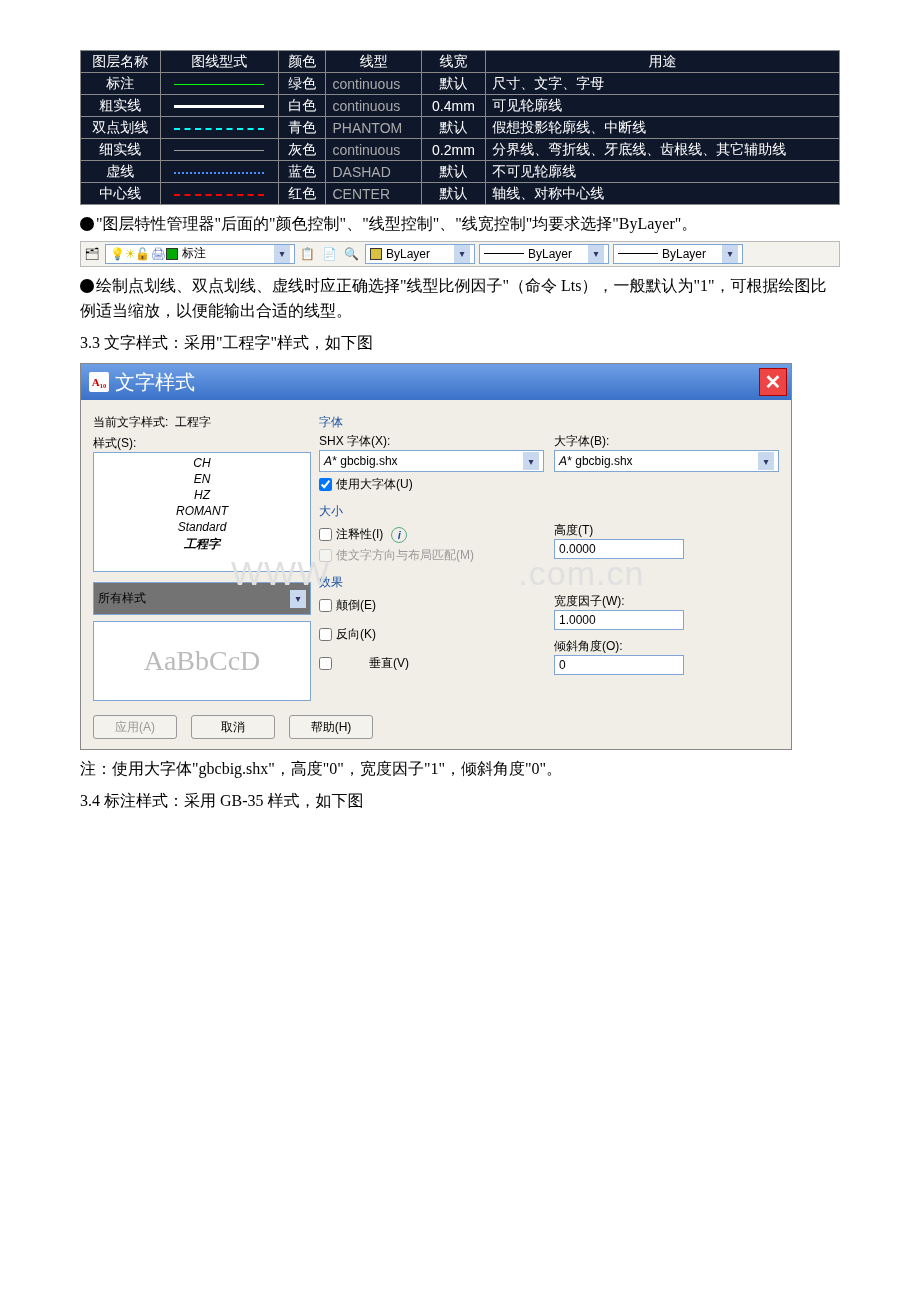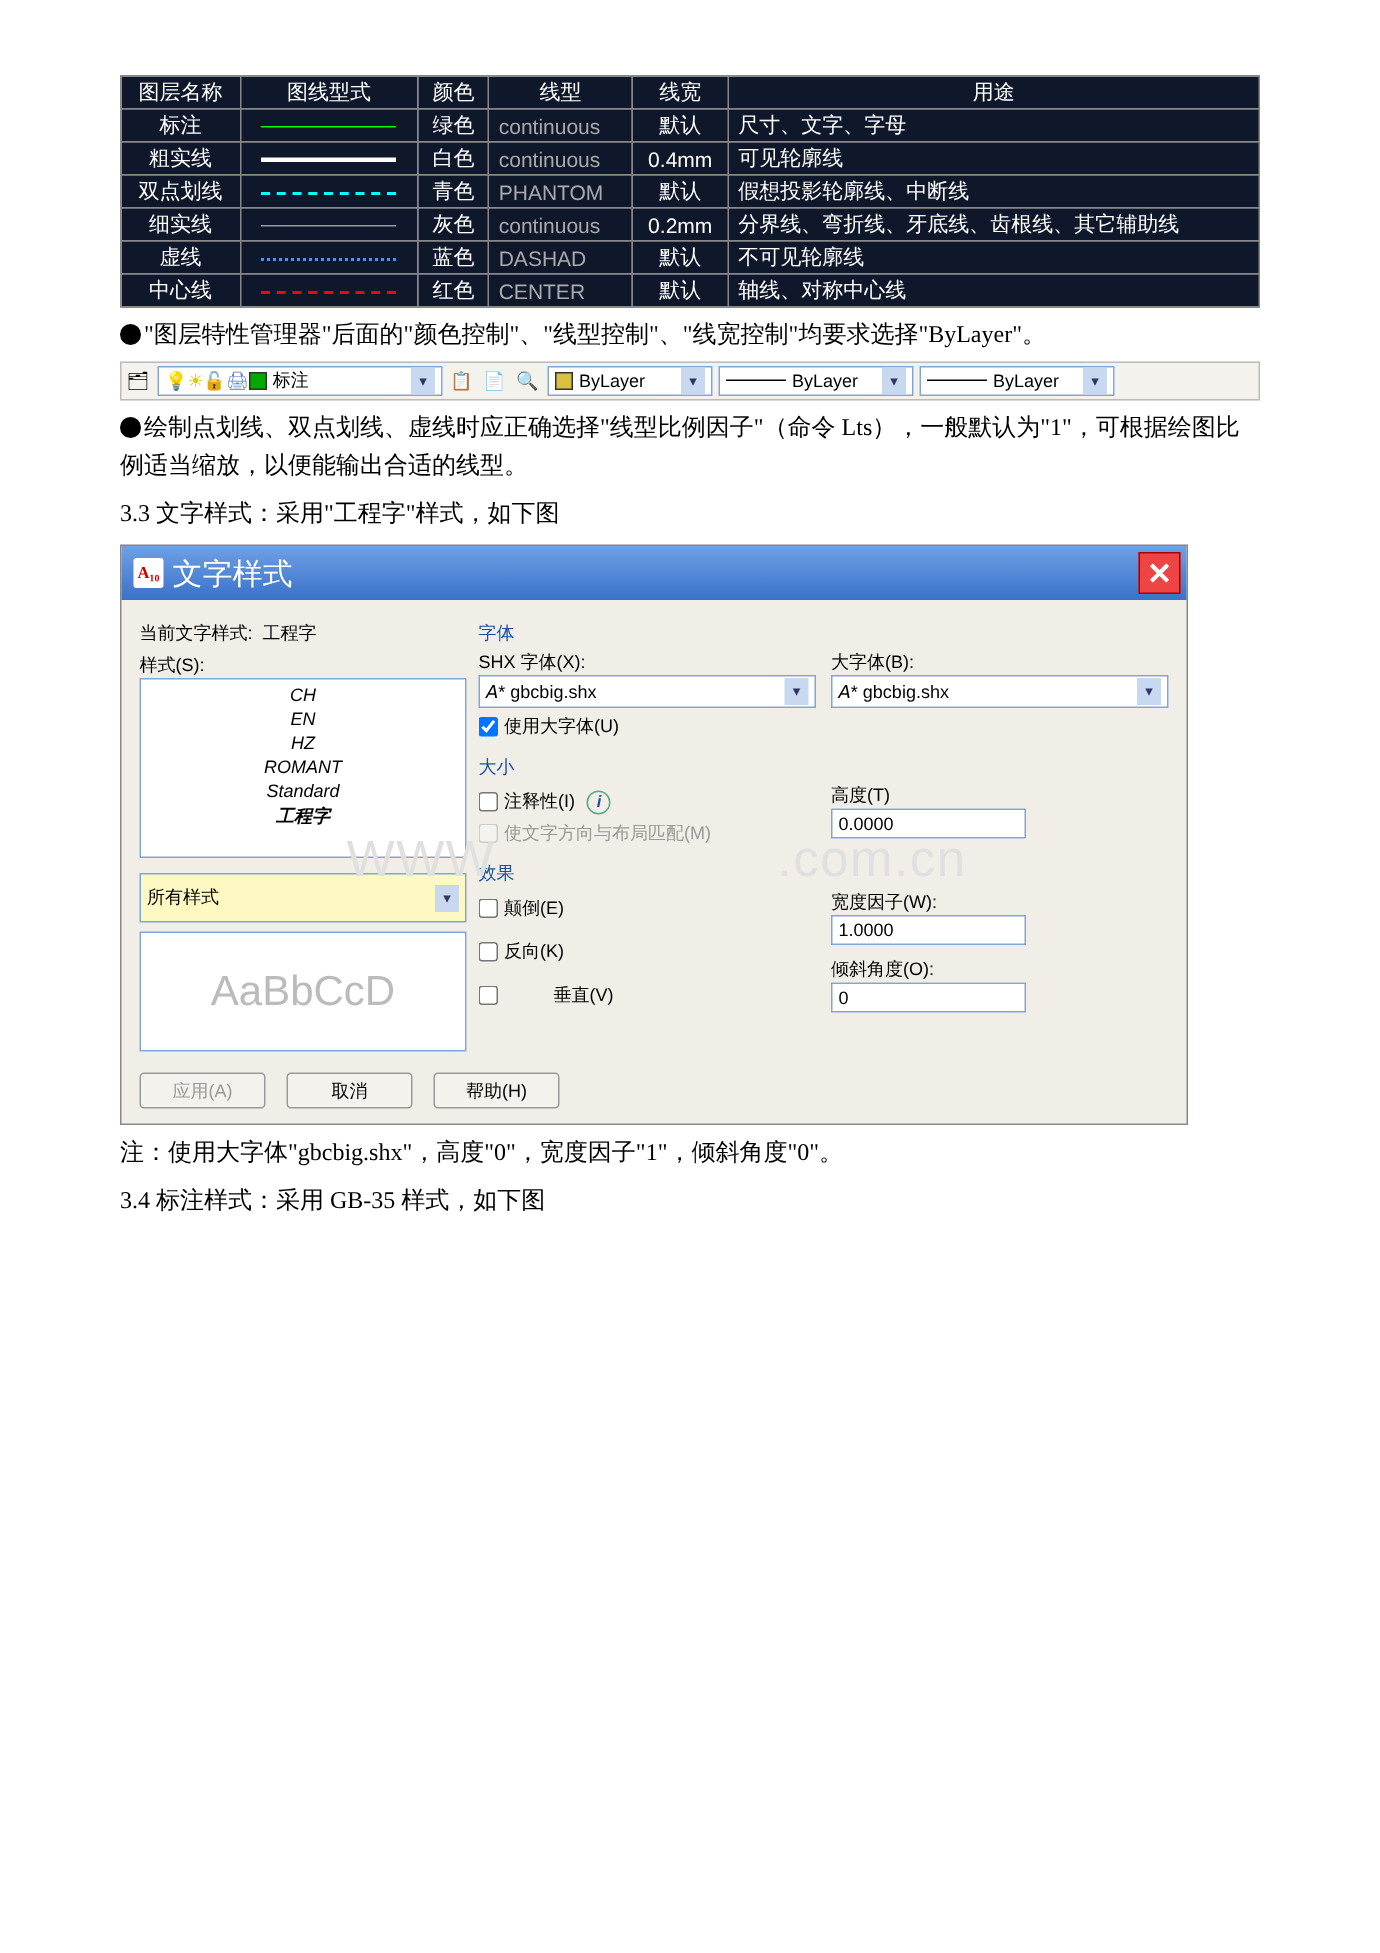--- a/index.html
+++ b/index.html
@@ -39,22 +39,22 @@
   .dlg-title { background: linear-gradient(#6fa0e6, #3a72c8); color: #fff; height: 36px; display: flex; align-items: center; padding: 0 8px; font-size: 20px; font-family: "SimSun"; }
   .dlg-title .icon { width: 20px; height: 20px; background: #fff; border-radius: 2px; margin-right: 6px; display:inline-flex; align-items:center; justify-content:center; color:#c00; font-weight:bold; font-size:11px;}
   .dlg-close { position: absolute; right: 4px; top: 4px; width: 28px; height: 28px; background: #e44; color: #fff; display: flex; align-items: center; justify-content: center; font-weight: bold; font-size: 20px; border: 1px solid #a00; }
   .dlg-body { display: flex; padding: 14px 12px 8px 12px; gap: 8px; }
   .dlg-left { flex: 0 0 218px; }
   .dlg-right { flex: 1; }
   .dlg-btns { flex: 0 0 95px; display: flex; flex-direction: column; gap: 10px; }
   .listbox { background: #fff; border: 1px solid #7fa6d6; height: 120px; padding: 2px 0; overflow: hidden; }
   .listbox div { padding: 1px 8px; text-align: center; font-style: italic; }
   .listbox .sel { font-weight: bold; }
-  .preview { background: #fff; border: 1px solid #7fa6d6; height: 80px; display: flex; align-items: center; justify-content: center; font-family: Liberation Sans, sans-serif; font-size: 28px; color: #bbb; margin-top: 6px; }
-  .filter-combo { display:flex; background:#fef9c3; border:1px solid #7fa6d6; height:33px; align-items:center; padding:0 4px; margin-top:10px;text-align:right;}
+  .preview { background: #fff; border: 1px solid #7fa6d6; height: 80px; display: flex; align-items: center; justify-content: center; font-family: Liberation Serif, serif; font-size: 28px; color: #bbb; margin-top: 6px; }
+  .filter-combo { display:flex; background:#737373; border:1px solid #7fa6d6; height:33px; align-items:center; padding:0 4px; margin-top:10px;text-align:right;}
   .group-label { color: #1a4fa0; font-size: 12px; margin-bottom: 2px; }
   .field-row { display: flex; gap: 10px; }
   .field-col { flex: 1; }
   .combo { display: flex; background: #fff; border: 1px solid #7fa6d6; height: 22px; align-items: center; padding: 0 4px; }
   .chk { display: flex; align-items: center; gap: 4px; margin-top: 4px; }
   .chk input { width: 13px; height: 13px; }
   .textbox { background: #fff; border: 1px solid #7fa6d6; height: 20px; padding: 0 4px; width: 130px; display:flex; align-items:center; }
   .win-btn { background: #f4f2ec; border: 1px solid #999; border-radius: 3px; height: 24px; padding: 0 8px; font-size: 12px; cursor: default; display:flex; align-items:center; justify-content:center;}
   .win-btn.disabled { color: #999; }
   .win-btn.default { border: 2px solid #3a72c8; }

